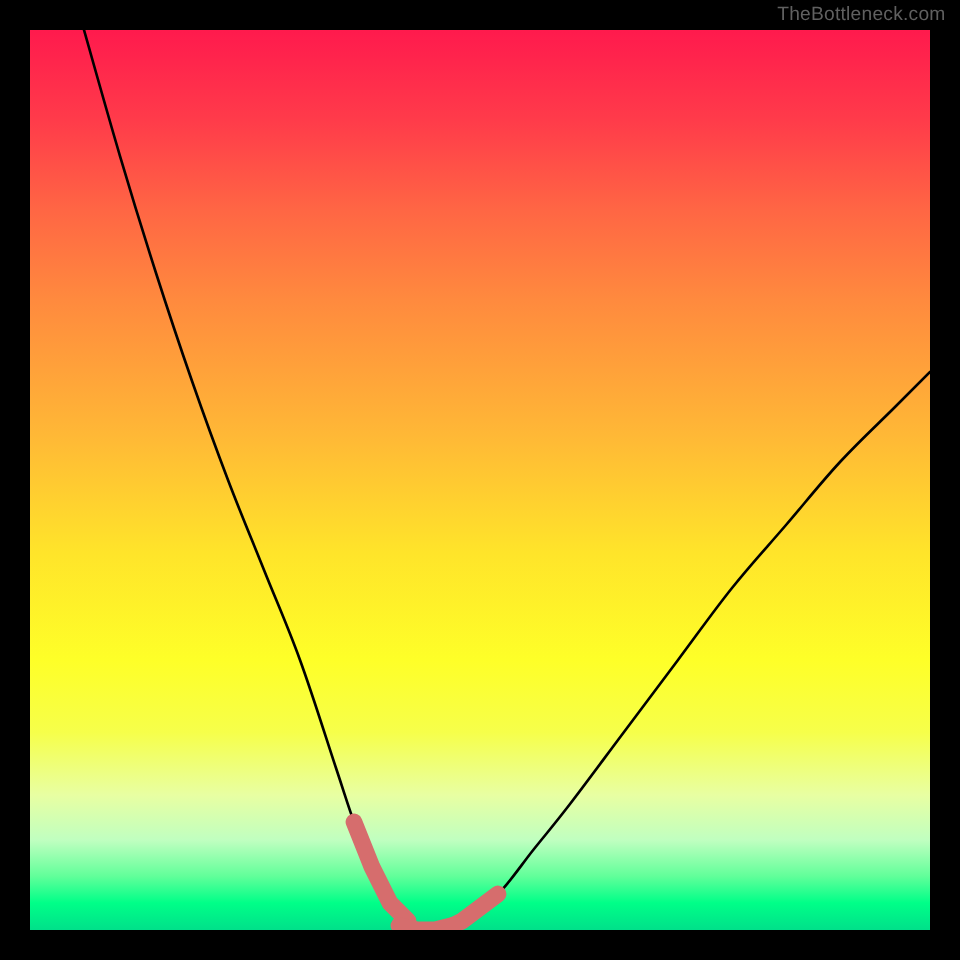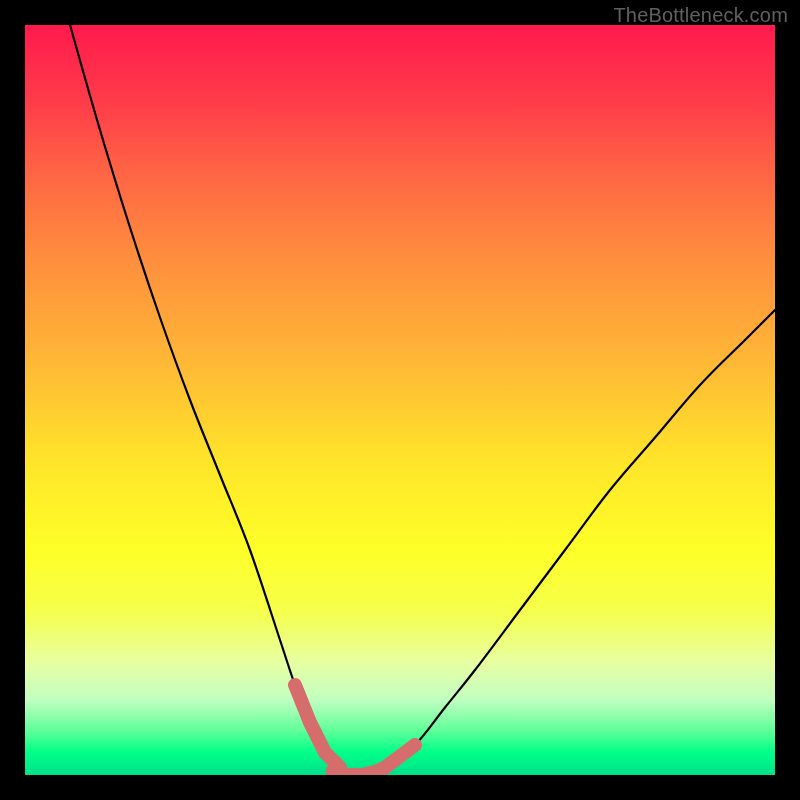--- a/index.html
+++ b/index.html
@@ -30,21 +30,21 @@
       #62ff9a 94%,
       #00ff88 97%,
       #00e08a 100%
     );
   }
   .watermark {
     position: absolute;
     top: 4px;
     right: 12px;
     font-family: Arial, Helvetica, sans-serif;
-    font-size: 20px;
+    font-size: 16px;
     color: #606060;
     letter-spacing: 0.2px;
     user-select: none;
   }
   svg.curve {
     position: absolute;
     left: 0; top: 0;
     width: 750px;
     height: 750px;
   }

